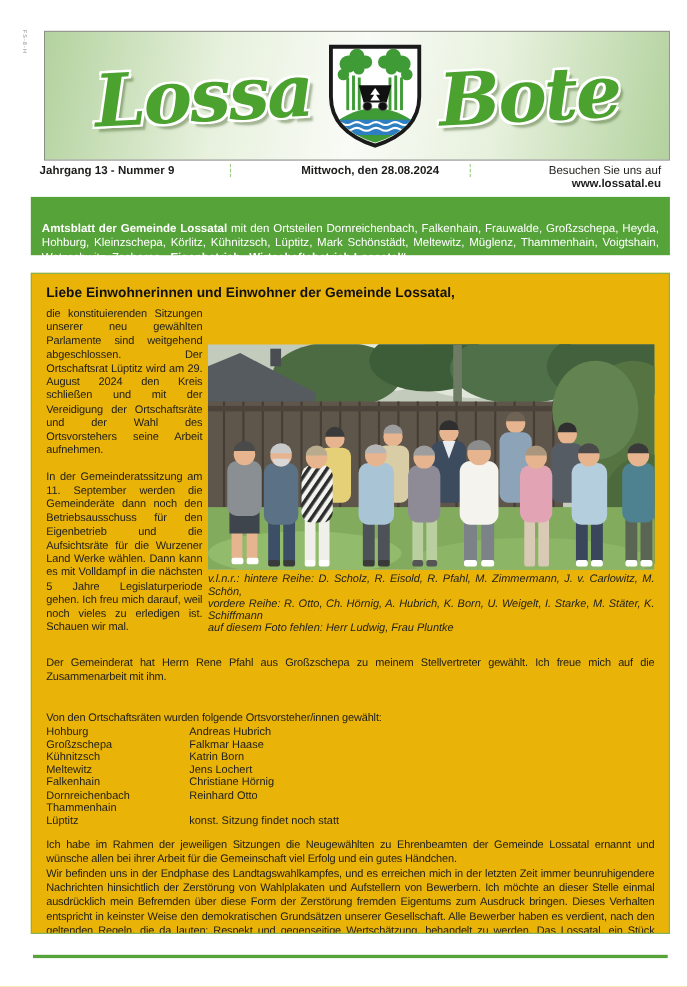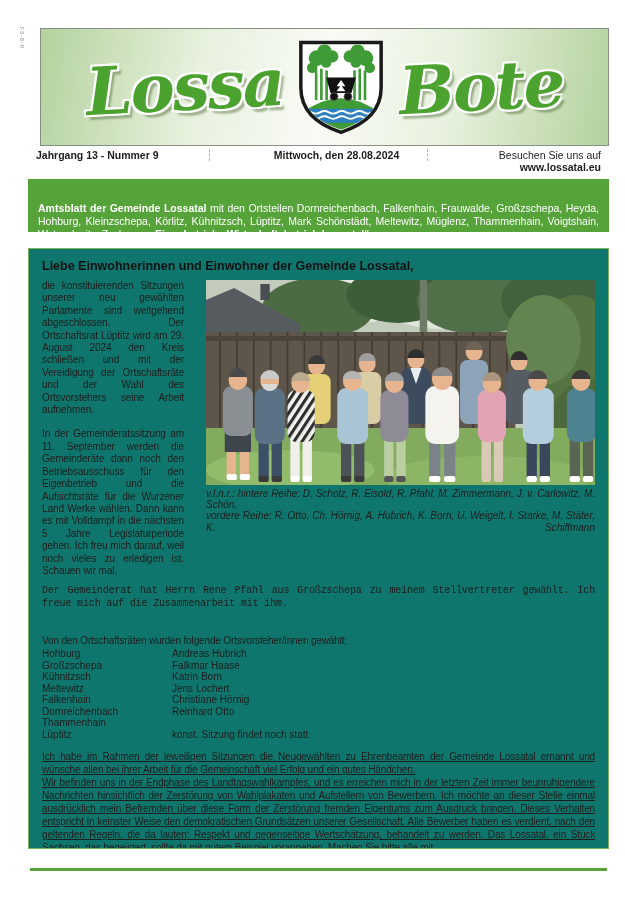--- a/index.html
+++ b/index.html
@@ -45,39 +45,39 @@
   
   .banner{
     position:absolute;left:28px;top:179px;width:581px;height:53px;
     background:var(--brand-green);color:#fff;padding:23px 10px;
     font-size:10.5px;line-height:13px;text-align:justify;
   }
   .banner b{font-weight:bold;}
   
   .content-box{
     position:absolute;left:28px;top:248px;width:581px;height:601px;
-    border:1px solid var(--box-border);background:#0f766e;
+    border:1px solid var(--box-border);background:#eab308;
     padding:10px 13px 0 13px;overflow:hidden;
   }
   .headline{font-size:12.5px;font-weight:bold;color:#111;margin-bottom:7px;}
-  .cols{display:flex;gap:22px;}
+  .cols{display:flex;gap:5px;align-items:flex-end;}
   .col-text{
     width:142px;flex:0 0 auto;font-size:10px;line-height:12.4px;
     text-align:justify;hyphens:auto;-webkit-hyphens:auto;letter-spacing:-0.1px;
   }
   .col-text .para+.para{margin-top:12px;}
   .col-photo{flex:1;min-width:0;}
   .photo{width:100%;height:205px;display:block;}
   .caption{font-size:10px;line-height:11.2px;font-style:italic;margin-top:3px;}
   .caption .just{text-align:justify;text-align-last:justify;}
   .body-text{
     font-size:10px;line-height:13px;text-align:justify;
     hyphens:auto;-webkit-hyphens:auto;letter-spacing:-0.15px;
   }
-  .mt5{margin-top:7px;font-family:Liberation Mono, monospace;} .mt10{margin-top:10px;text-decoration:underline;} .mt12{margin-top:24px;}
+  .mt5{margin-top:19px;} .mt10{margin-top:10px;} .mt12{margin-top:24px;}
   .ov-table{margin-top:1px;font-size:10px;line-height:11.5px;}
   .ov-row{display:grid;grid-template-columns:130px 1fr;}
   .bottom-rule{
     position:absolute;left:30px;top:868px;width:577px;height:3px;
     background:var(--brand-green);
   }
 </style>
 </head>
 <body>
 
@@ -296,20 +296,21 @@
           <rect x="385" y="108" width="31" height="54" rx="9" fill="#4f8291"></rect>
           <circle cx="400" cy="101" r="10" fill="#e6b58f"></circle>
             <path d="M390,99 a10,9 0 0 1 20,0 z" fill="#3a3a3a"></path>
           <rect x="388" y="196" width="11" height="6" rx="2" fill="#fff"></rect>
             <rect x="402" y="196" width="11" height="6" rx="2" fill="#fff"></rect>
         </g>
       </svg>
       <figcaption class="caption">
         <div class="just">v.l.n.r.: hintere Reihe: D. Scholz, R. Eisold, R. Pfahl, M. Zimmermann, J. v. Carlowitz, M. Schön,</div>
         <div class="just">vordere Reihe: R. Otto, Ch. Hörnig, A. Hubrich, K. Born, U. Weigelt, I. Starke, M. Stäter, K. Schiffmann</div>
+        <div>auf diesem Foto fehlen: Herr Ludwig, Frau Pluntke</div>
       </figcaption>
     </figure>
   </div>
 
   <p class="body-text mt5">Der Gemeinderat hat Herrn Rene Pfahl aus Großzschepa zu meinem Stellvertreter gewählt. Ich freue mich auf die Zusammenarbeit mit ihm.</p>
 
   <p class="body-text mt12">Von den Ortschaftsräten wurden folgende Ortsvorsteher/innen gewählt:</p>
 
   <div class="ov-table">
     <div class="ov-row">

